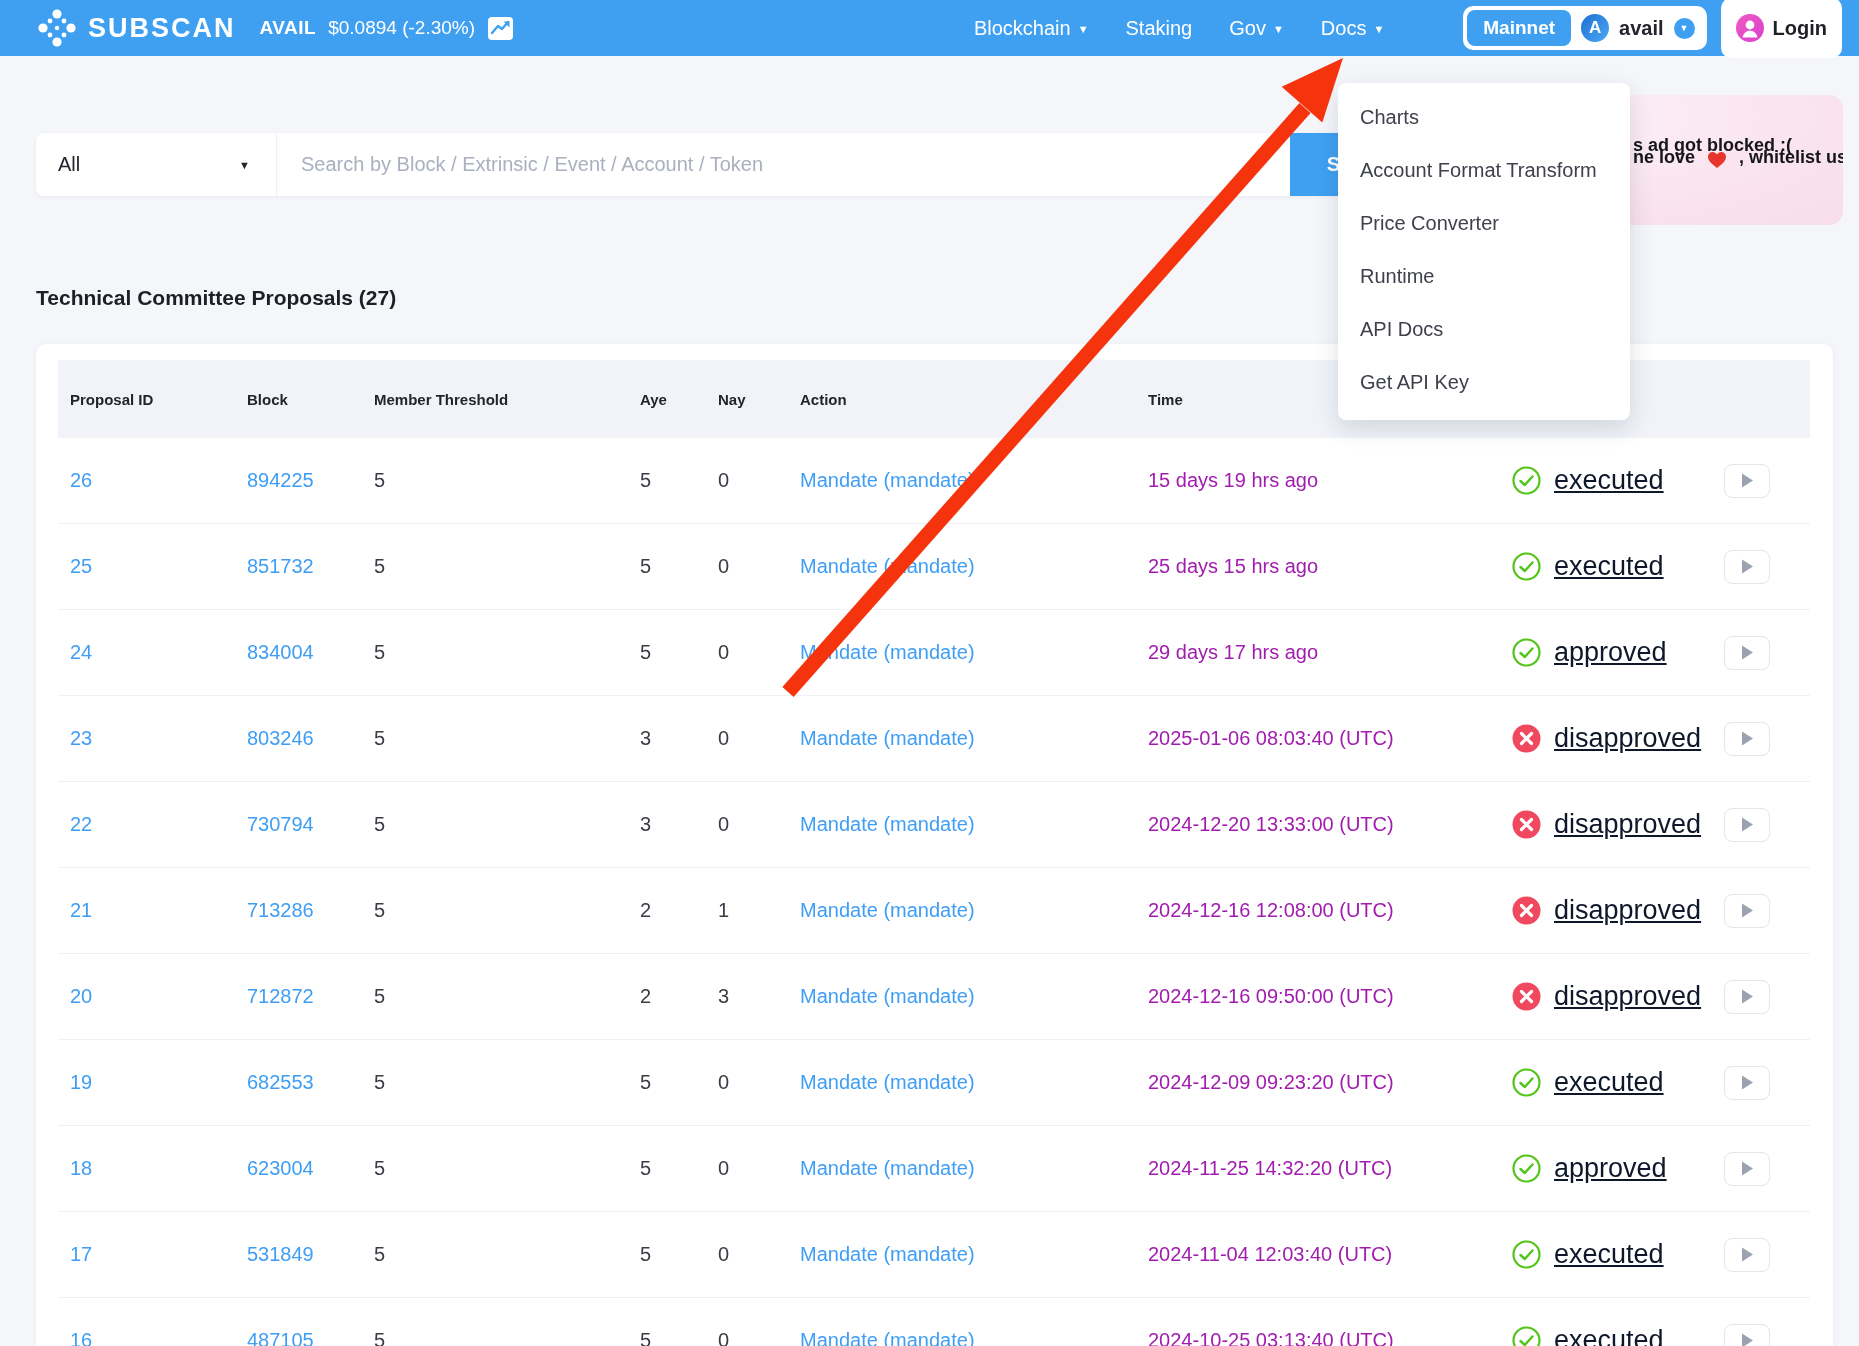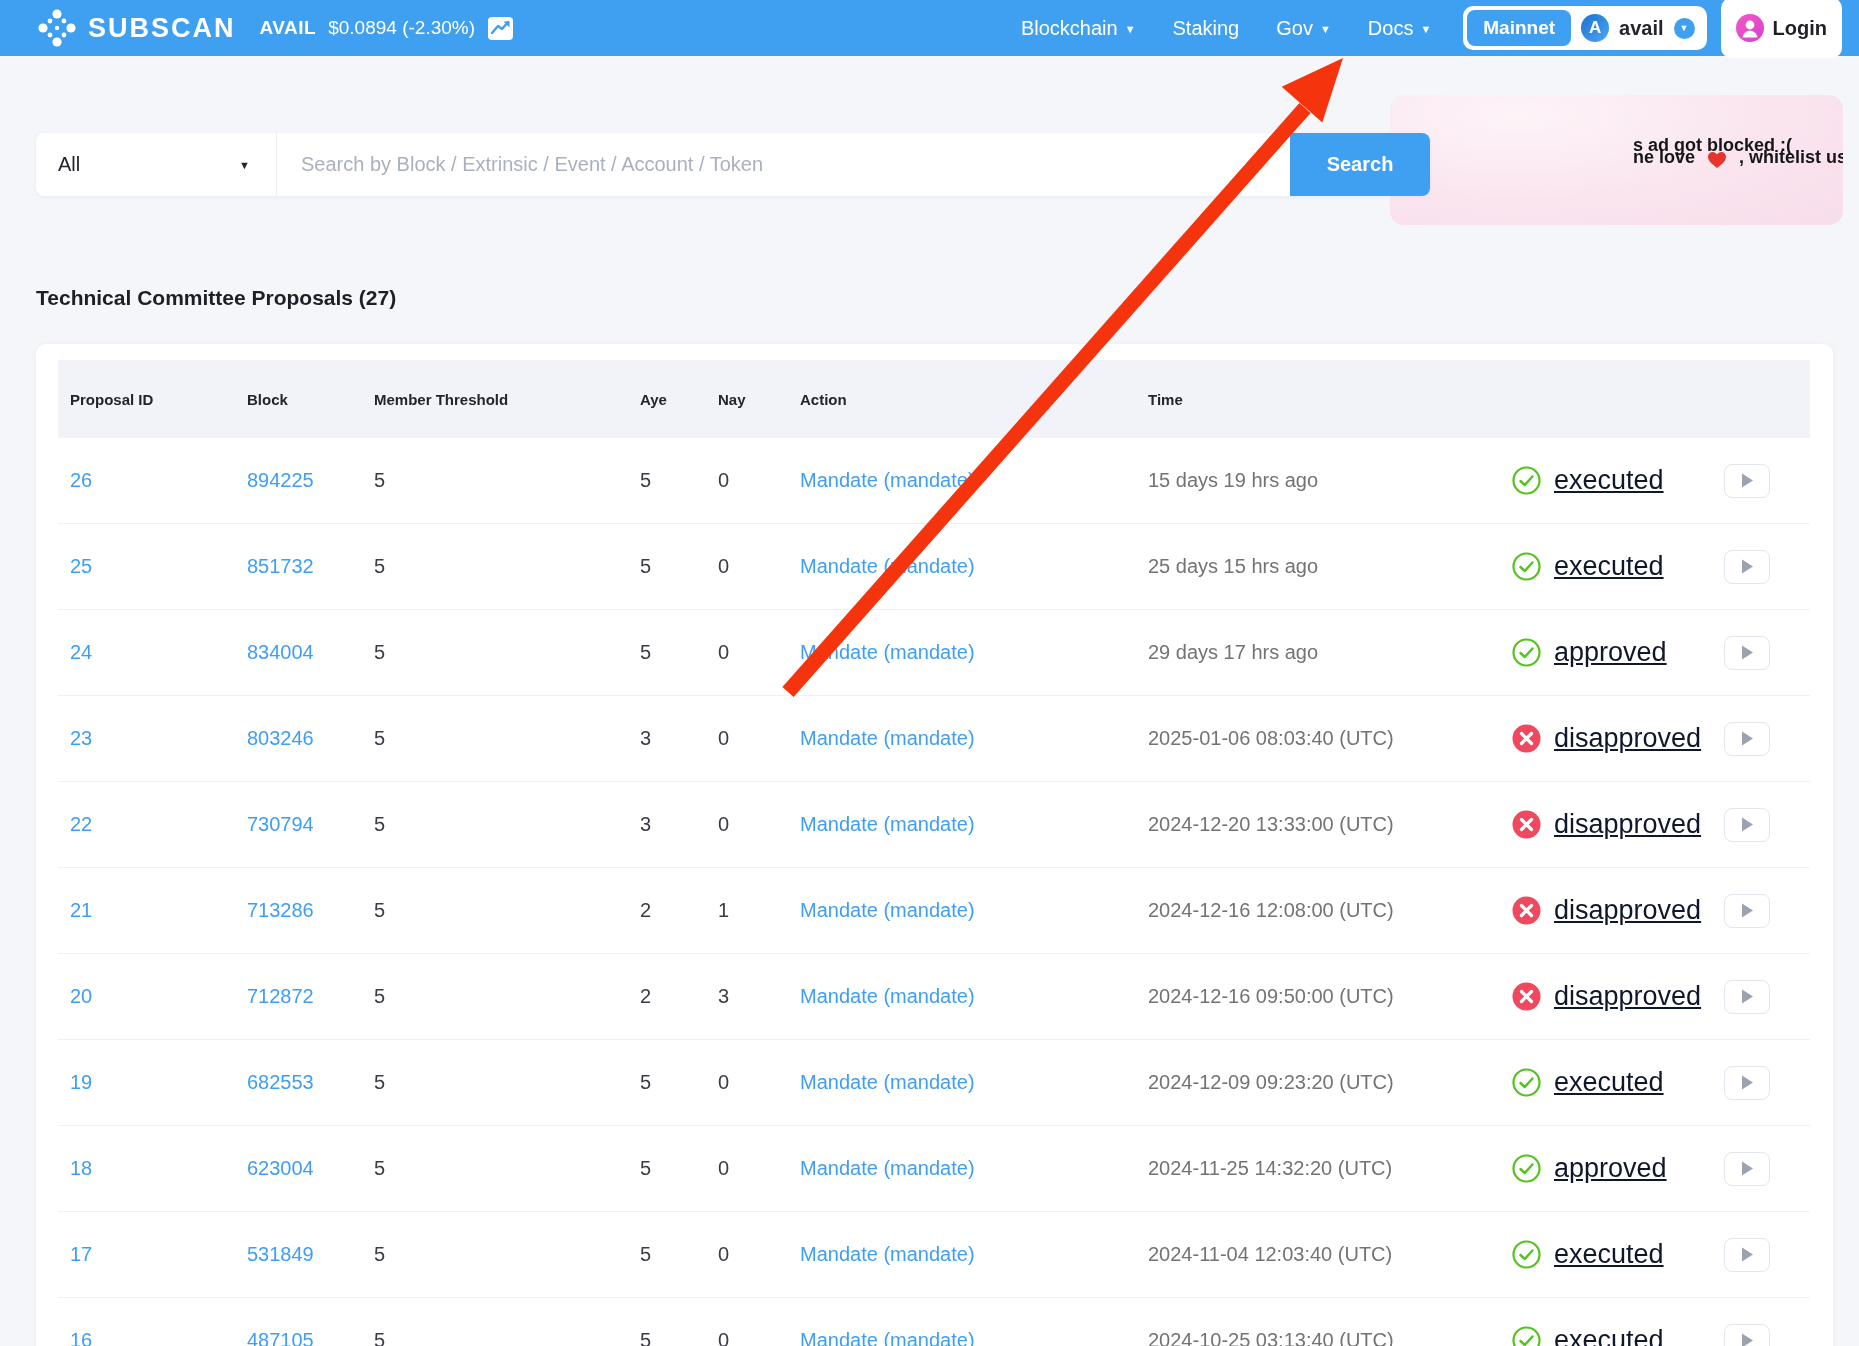--- a/index.html
+++ b/index.html
@@ -14,21 +14,21 @@
   .brand { display:flex; align-items:center; gap:10px; }
   .brand-text { color:#fff; font-size:27px; font-weight:700; letter-spacing:2px; }
   .price-group { display:flex; align-items:center; gap:12px; margin-left:24px; }
   .token { color:#fff; font-size:19px; font-weight:700; letter-spacing:0.5px; }
   .price { color:#fff; font-size:19px; font-weight:500; }
   .tb-right { display:flex; align-items:center; }
   .nav { display:flex; align-items:center; gap:37px; margin-right:32px; }
   .nav-item { display:flex; align-items:center; gap:7px; color:#fff; font-size:20px; cursor:pointer; }
   .caret { font-size:11px; color:#fff; transform:translateY(1px); }
   .net-pill { height:44px; background:#fff; border-radius:10px; display:flex; align-items:center;
-              padding:4px; gap:10px; }
+              padding:4px; gap:10px;margin-left:47px; }
   .mainnet-btn { height:36px; background:#3FA0F1; color:#fff; border:none; border-radius:8px;
                  font-family:inherit; font-size:19px; font-weight:700; padding:0 16px; cursor:pointer; }
   .chain-name { color:#23242E; font-size:20px; font-weight:700; }
   .chain-caret-circle { width:21px; height:21px; border-radius:50%; background:#3FA0F1; color:#fff;
                         display:flex; align-items:center; justify-content:center; font-size:9px; margin-right:8px; }
   .avail-logo { width:28px; height:28px; border-radius:50%;
                 background:linear-gradient(135deg,#1E6FD0 0%,#4AA8F5 100%);
                 color:#fff; font-weight:700; font-size:17px; display:flex; align-items:center; justify-content:center; }
   .login-pill { height:60px; background:#fff; border-radius:10px; display:flex; align-items:center;
                 gap:9px; padding:0 15px; margin-left:14px; cursor:pointer; }
@@ -64,21 +64,21 @@
           border-radius:10px; box-shadow:0 1px 6px rgba(30,40,80,0.05); z-index:1; }
   .thead { position:absolute; left:22px; top:16px; width:1752px; height:78px; background:#F1F3F9;
            display:grid; grid-template-columns:177px 127px 266px 78px 82px 348px 364px 208px 102px;
            align-items:center; }
   .th { padding-left:12px; color:#23242D; font-size:15px; font-weight:700; white-space:nowrap; }
   .tbody { position:absolute; left:22px; top:94px; width:1752px; }
   .row { display:grid; grid-template-columns:177px 127px 266px 78px 82px 348px 364px 208px 102px;
          align-items:center; height:86px; border-bottom:1px solid #EEF0F5; }
   .cell { padding-left:12px; font-size:20px; color:#3A3B45; white-space:nowrap; }
   .cell a { color:#3E9EF5; text-decoration:none; cursor:pointer; }
-  .cell-time { color:#737373; }
+  .cell-time { color:#a21caf; }
   .status-cell { display:flex; align-items:center; gap:13px; }
   .status-text { color:#0f172a; font-size:27px;text-decoration:underline; }
   .detail-btn { width:46px; height:34px; background:#fff; border:1px solid #E3E6EC; border-radius:8px;
                 display:flex; align-items:center; justify-content:center; cursor:pointer; margin-left:16px; }
 
   
   .dropdown { position:absolute; left:1338px; top:83px; width:292px; height:337px; background:#fff;
               border-radius:8px; box-shadow:0 8px 24px rgba(20,30,60,0.14); z-index:10; padding:8px 0; }
   .menu-item { height:53px; display:flex; align-items:center; padding-left:22px; color:#3F414B;
                font-size:20px; cursor:pointer; white-space:nowrap; }
@@ -464,19 +464,27 @@
             <button class="detail-btn">
               <svg width="13" height="15" viewBox="0 0 13 15">
                 <polygon points="1,0.5 12,7.5 1,14.5" fill="#9CA3B0"></polygon>
               </svg>
             </button>
           </div>
         </div>
       </div>
   </div>
 
+  <div class="dropdown">
+      <div class="menu-item">Charts</div>
+      <div class="menu-item">Account Format Transform</div>
+      <div class="menu-item">Price Converter</div>
+      <div class="menu-item">Runtime</div>
+      <div class="menu-item">API Docs</div>
+      <div class="menu-item">Get API Key</div>
+    </div>
 
   <svg class="arrow-overlay" viewBox="0 0 1859 1346">
     <line x1="788" y1="692" x2="1305" y2="108" stroke="#F5340E" stroke-width="15"></line>
     <polygon points="1343,58 1322.3,122.4 1281.7,86.8" fill="#F5340E"></polygon>
   </svg>
 
 </div>
 
 </body></html>

